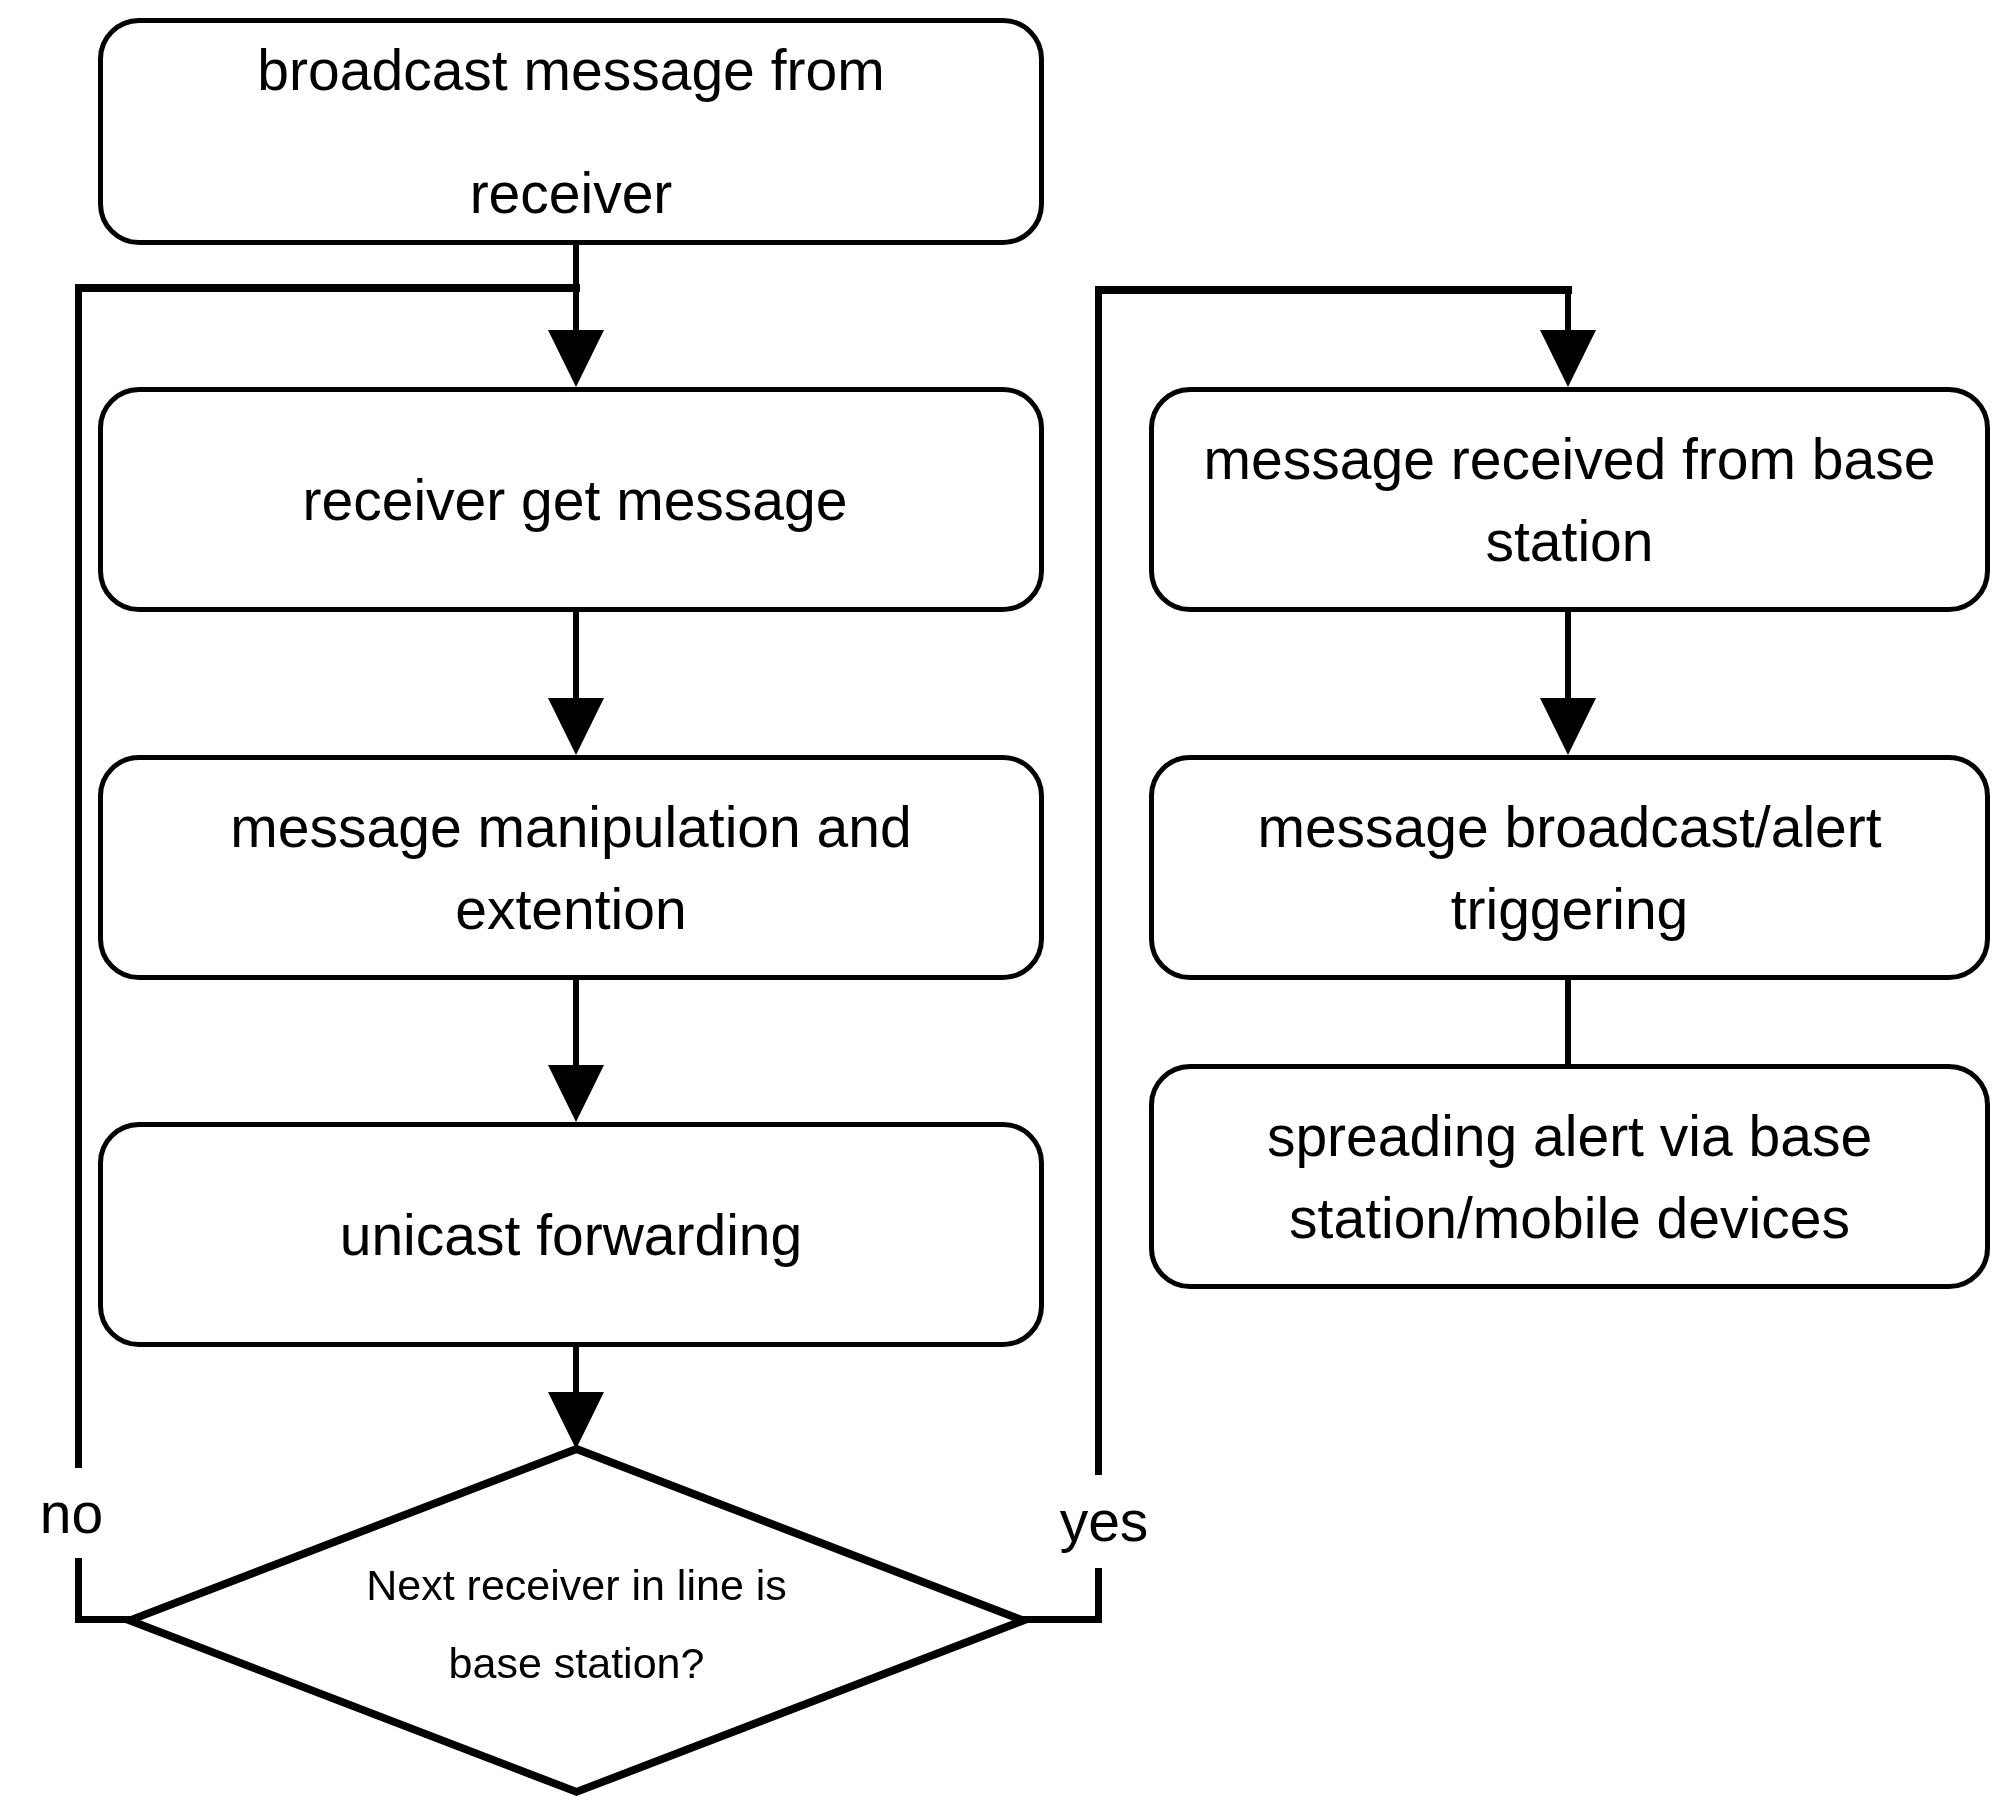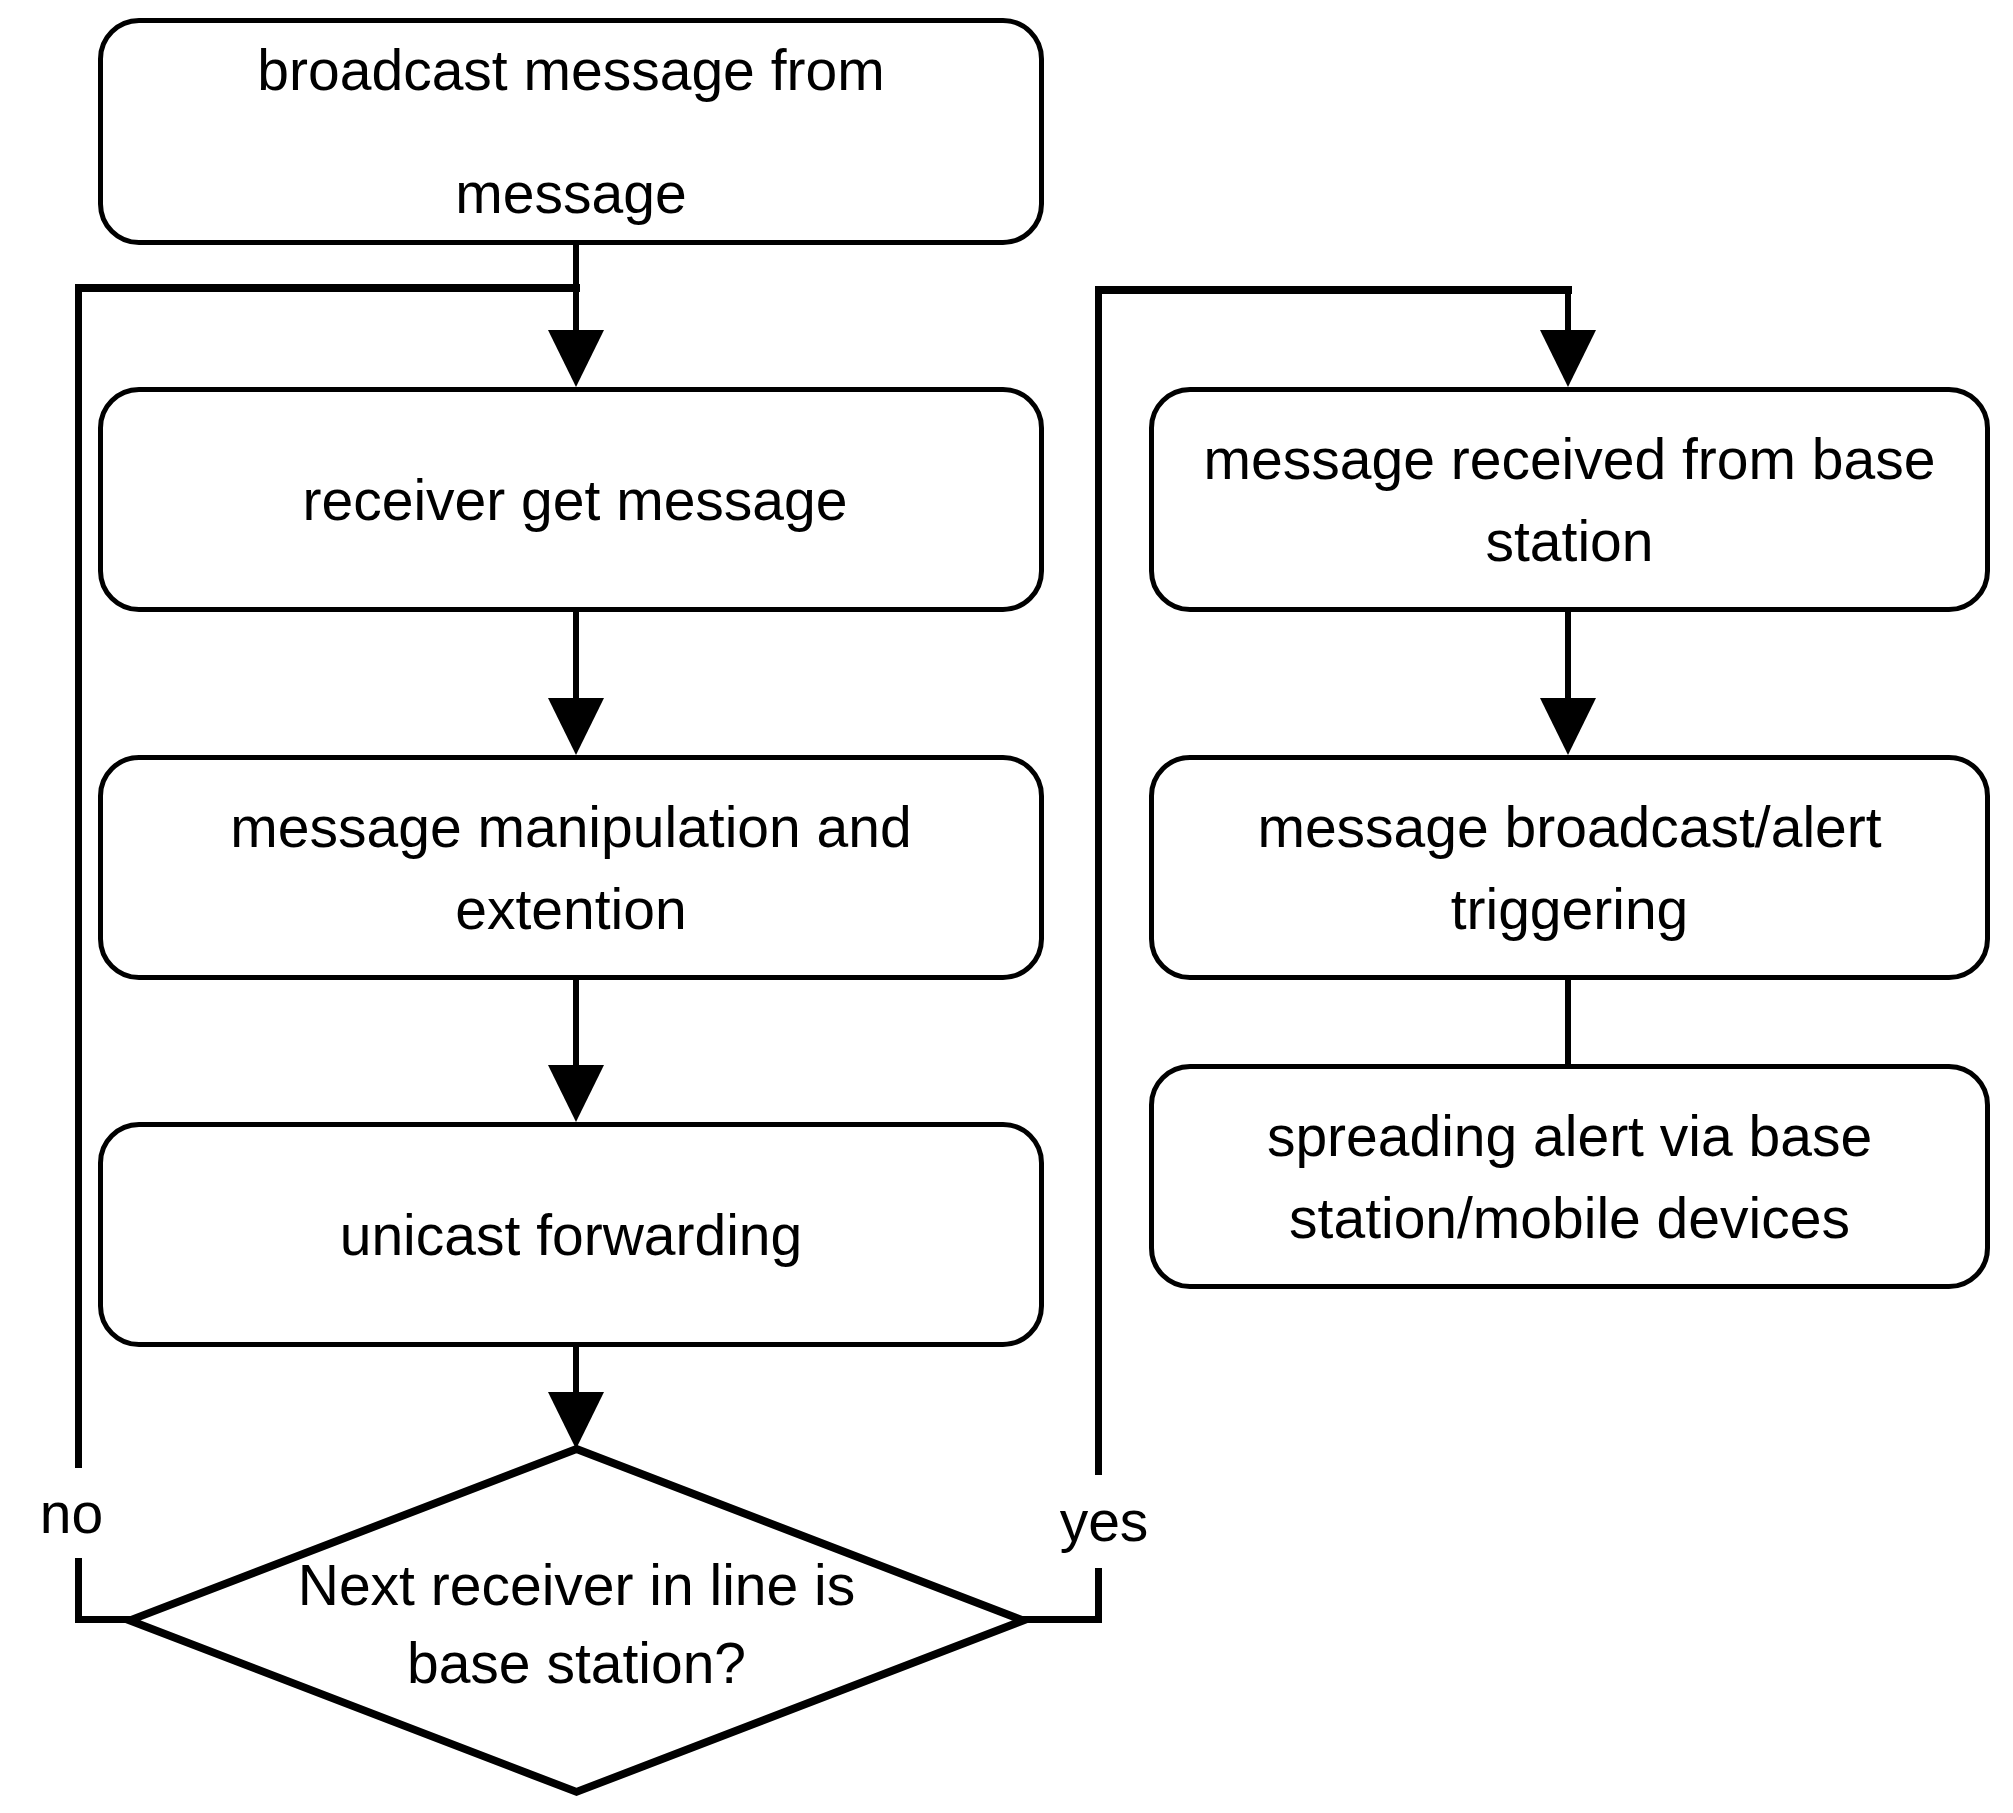--- a/index.html
+++ b/index.html
@@ -63,21 +63,21 @@
     stroke: var(--stroke);
     stroke-width: 8;
   }
   .decision-text {
     position: absolute;
     left: 194px;
     top: 1546px;
     width: 765px;
     height: 157px;
     text-align: center;
-    font-size: 57px;
+    font-size: 43px;
     line-height: 78px;
     z-index: 4;
   }
   .decision-text span { display: block; }
   .branch-label {
     position: absolute;
     background: var(--fill);
     text-align: center;
     font-size: 57px;
     z-index: 5;
@@ -130,21 +130,21 @@
 
   <div class="line" style="left:1565px; top:978px; width:5.9px; height:90px;"></div>
   <div class="arrow-down" style="left:1540px; top:1065px;"></div>
 
   <svg id="diamond-svg" width="921" height="367" viewBox="0 0 940 374">
     <polygon points="470,14 926,189 470,364 14,189"></polygon>
   </svg>
 
   <div class="pbox box-left" style="top:17.6px; height:227px;gap:41px;">
     <span>broadcast message from</span>
-    <span>message</span>
+    <span>receiver</span>
   </div>
   <div class="pbox box-left" style="top:387px; height:225px;padding-left:8px;">
     <span>receiver get message</span>
 
   </div>
   <div class="pbox box-left" style="top:755px; height:225px;">
     <span>message manipulation and</span>
     <span>extention</span>
   </div>
   <div class="pbox box-left" style="top:1122px; height:225px;">

